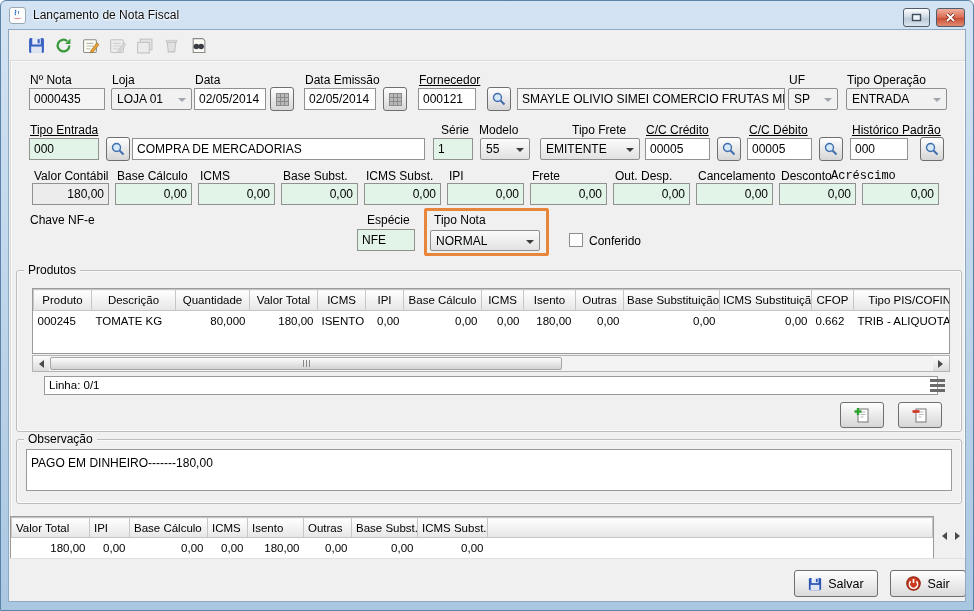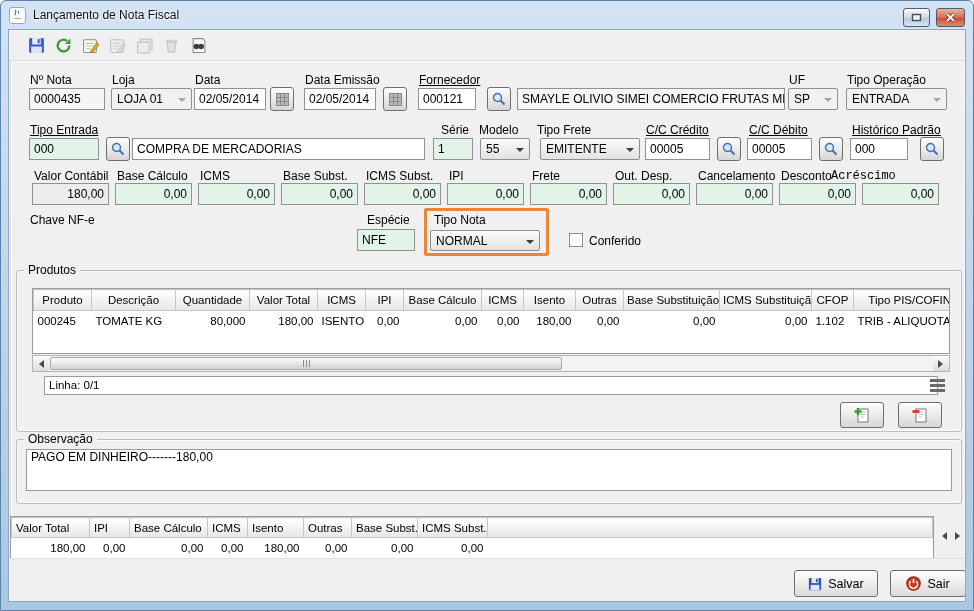--- a/index.html
+++ b/index.html
@@ -61,21 +61,21 @@
               background:linear-gradient(#fdfdfd,#d2d2d2); display:flex; gap:2px; align-items:center; justify-content:center; }
   .grip i { display:block; width:1px; height:7px; background:#8a8a8a; float:left; margin:0 1px; }
   .linha-bar { position:absolute; left:23px; top:346px; width:894px; height:19px; background:#fff;
                border:1px solid #9a9a9a; font-size:11.5px; padding:2px 4px;margin-left:12px; }
   .hamburger { position:absolute; left:921px; top:349px; width:15px; height:13px; display:flex;
                flex-direction:column; justify-content:space-between; }
   .hamburger i { display:block; height:3px; background:#6b6b6b; }
   .pg-btn { position:absolute; top:372px; width:44px; height:26px; border:1px solid #6f6f6f; border-radius:3px;
             background:linear-gradient(#fefefe,#d6d6d6); display:flex; align-items:center; justify-content:center; }
   .obs-text { position:absolute; left:17px; top:419px; width:926px; height:42px; background:#fff;
-              border:1px solid #9a9a9a; font-size:12px; padding:0 4px; }
+              border:1px solid #9a9a9a; font-size:12px; padding:6px 4px; }
   
   .tot-wrap { position:absolute; left:1px; top:486px; width:924px; height:43px; background:#fff; border:1px solid #9a9a9a; overflow:hidden; }
   table.tot { border-collapse:collapse; table-layout:fixed; width:100%; font-size:11.5px; }
   table.tot th { height:20px; font-weight:normal; text-align:left; background:linear-gradient(#ffffff,#e6e6e6);
                  border:1px solid #c6c6c6; padding:0 4px; white-space:nowrap; overflow:hidden; }
   table.tot td { height:20px; padding:0 4px; text-align:right; white-space:nowrap; overflow:hidden; }
   .tot-arrows { position:absolute; top:502px; left:932px; width:26px; display:flex; gap:8px; }
   
   .hl-box { position:absolute; left:415px; top:178px; width:125px; height:48px; border:3px solid #E8873C;
             border-radius:2px; pointer-events:none; }
@@ -226,21 +226,21 @@
 
     <span class="lbl" style="left:432px;top:94px;">Série</span>
     <div class="fld green" style="left:424px;top:108px;width:40px;">1</div>
 
     <span class="lbl" style="left:470px;top:94px;">Modelo</span>
     <div class="combo" style="left:471px;top:108px;width:50px;">
       <span>55</span>
       <span class="arr"></span>
     </div>
 
-    <span class="lbl" style="left:528px;top:94px;">Tipo Frete</span>
+    <span class="lbl" style="left:563px;top:94px;">Tipo Frete</span>
     <div class="combo" style="left:531px;top:108px;width:100px;">
       <span>EMITENTE</span>
       <span class="arr"></span>
     </div>
 
     <span class="lbl link" style="left:637px;top:94px;">C/C Crédito</span>
     <div class="fld" style="left:636px;top:108px;width:65px;">00005</div>
     <span class="mini-btn" style="left:708px;top:107px;">
       <svg width="14" height="14" viewBox="0 0 14 14">
           <circle cx="5.5" cy="5.5" r="4" fill="#d6e9f8" stroke="#3f6fae" stroke-width="1.4"></circle>
@@ -350,21 +350,21 @@
             <td class="ar">80,000</td>
             <td class="ar">180,00</td>
             <td class="al">ISENTO</td>
             <td class="ar">0,00</td>
             <td class="ar">0,00</td>
             <td class="ar">0,00</td>
             <td class="ar">180,00</td>
             <td class="ar">0,00</td>
             <td class="ar">0,00</td>
             <td class="ar">0,00</td>
-            <td class="al">1.102</td>
+            <td class="al">0.662</td>
             <td class="al">TRIB - ALIQUOTA ZE</td>
           </tr>
         </tbody>
       </table>
     </div>
 
     <div class="hscroll">
       <span class="sb-btn" style="left:0;">
           <span class="tri-l"></span>
         </span>

